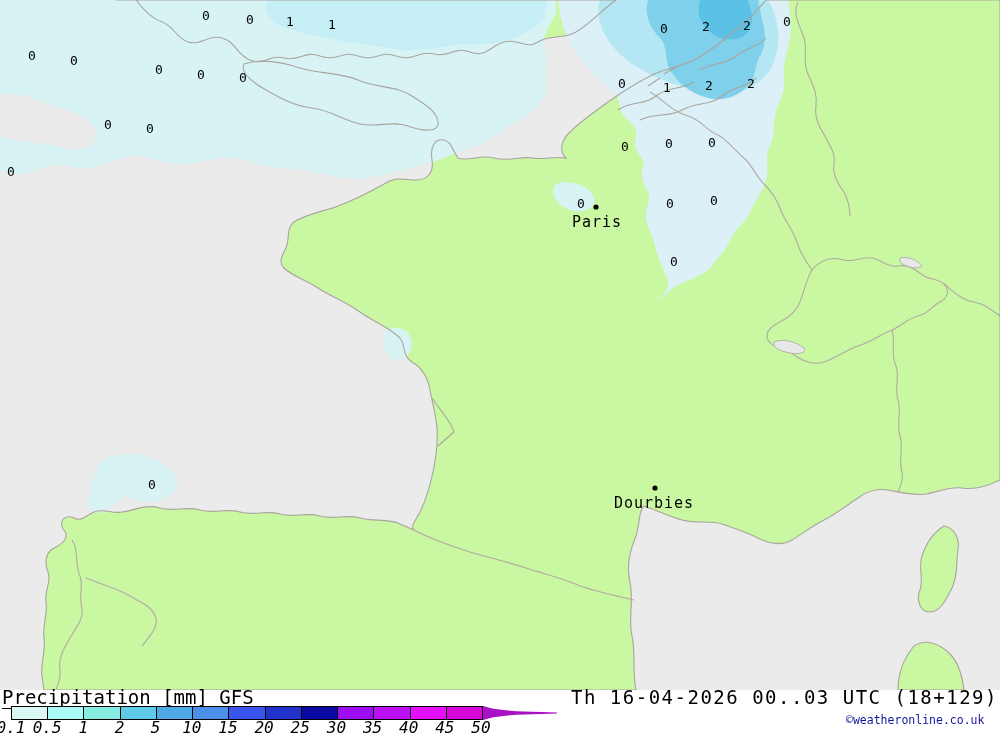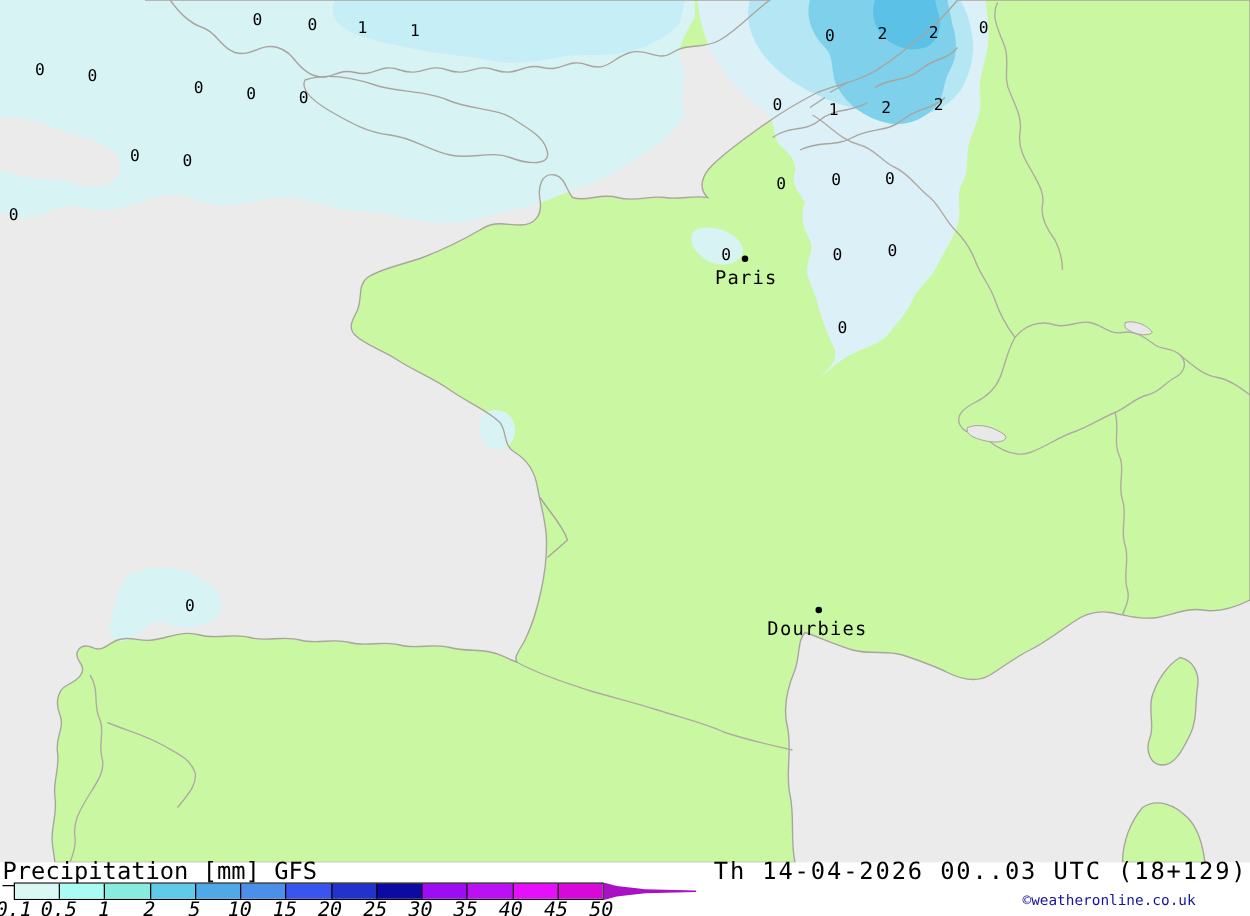--- a/index.html
+++ b/index.html
@@ -27,21 +27,21 @@
                border-bottom:1px solid #000;padding-bottom:0px;white-space:nowrap;}
   #datetext{position:absolute;right:2px;top:-4px;font-size:19px;letter-spacing:1.5px;color:#000;white-space:nowrap;}
   #colorbar{position:absolute;left:11px;top:16px;width:470px;height:12px;display:flex;
             border:1px solid #000;box-sizing:content-box;}
   #colorbar .cell{flex:1 1 0;border-left:1px solid #000;}
   #colorbar .cell:first-child{border-left:none;}
   #arrow{position:absolute;left:483px;top:16px;width:74px;height:14px;background:#a912c4;
          clip-path:polygon(0 0,14% 20%,45% 38%,100% 46%,100% 54%,45% 62%,14% 80%,0 100%);}
   #barlabels{position:absolute;left:0;top:28px;width:1000px;height:15px;font-style:italic;}
   #barlabels .blab{position:absolute;top:0;transform:translateX(-50%);font-size:16px;color:#000;}
-  #copyright{position:absolute;left:818px;top:23px;font-size:11.5px;color:#14149b;white-space:nowrap;}
+  #copyright{position:absolute;left:846px;top:23px;font-size:11.5px;color:#14149b;white-space:nowrap;}
 </style>
 </head>
 <body>
 
 <div id="stage">
   <div id="maparea">
     <svg width="1000" height="690" viewBox="0 0 1000 690">
       <defs>
         <path id="england" d="M116,0 L616,0 C602,10 590,24 576,32 C562,40 550,34 538,42 C526,50 518,38 504,42 C490,46 486,58 470,52 C454,46 450,58 434,54 C418,50 414,62 396,56 C380,50 376,62 358,56 C342,50 338,62 320,56 C304,50 300,62 284,58 C268,54 266,66 250,60 C236,54 236,42 222,38 C208,34 202,46 188,42 C176,38 174,26 162,22 C150,18 142,8 136,0 Z"></path>
         <path id="cornwall" d="M244,64 C262,58 282,62 300,68 C318,74 340,72 358,80 C376,88 398,86 412,96 C424,104 436,110 438,122 C440,132 424,132 408,126 C392,120 378,128 360,124 C342,120 330,110 312,108 C294,106 280,98 266,90 C252,82 240,72 244,64 Z"></path>
@@ -134,21 +134,21 @@
           <circle cx="596" cy="207" r="2.6" class="citydot"></circle>
           <text x="597" y="227" class="cityname">Paris</text>
           <circle cx="655" cy="488" r="2.6" class="citydot"></circle>
           <text x="654" y="508" class="cityname">Dourbies</text>
         </g>
     </svg>
   </div>
 
   <div id="footer">
     <div id="legendtitle">Precipitation [mm] GFS</div>
-    <div id="datetext">Th 14-04-2026 00..03 UTC (18+129)</div>
+    <div id="datetext">Th 16-04-2026 00..03 UTC (18+129)</div>
     <div id="colorbar">
         <div class="cell" style="background: rgb(217, 247, 243);"></div>
         <div class="cell" style="background: rgb(169, 252, 244);"></div>
         <div class="cell" style="background: rgb(134, 236, 223);"></div>
         <div class="cell" style="background: rgb(95, 203, 233);"></div>
         <div class="cell" style="background: rgb(79, 169, 231);"></div>
         <div class="cell" style="background: rgb(74, 144, 233);"></div>
         <div class="cell" style="background: rgb(58, 84, 238);"></div>
         <div class="cell" style="background: rgb(34, 51, 204);"></div>
         <div class="cell" style="background: rgb(11, 11, 164);"></div>

